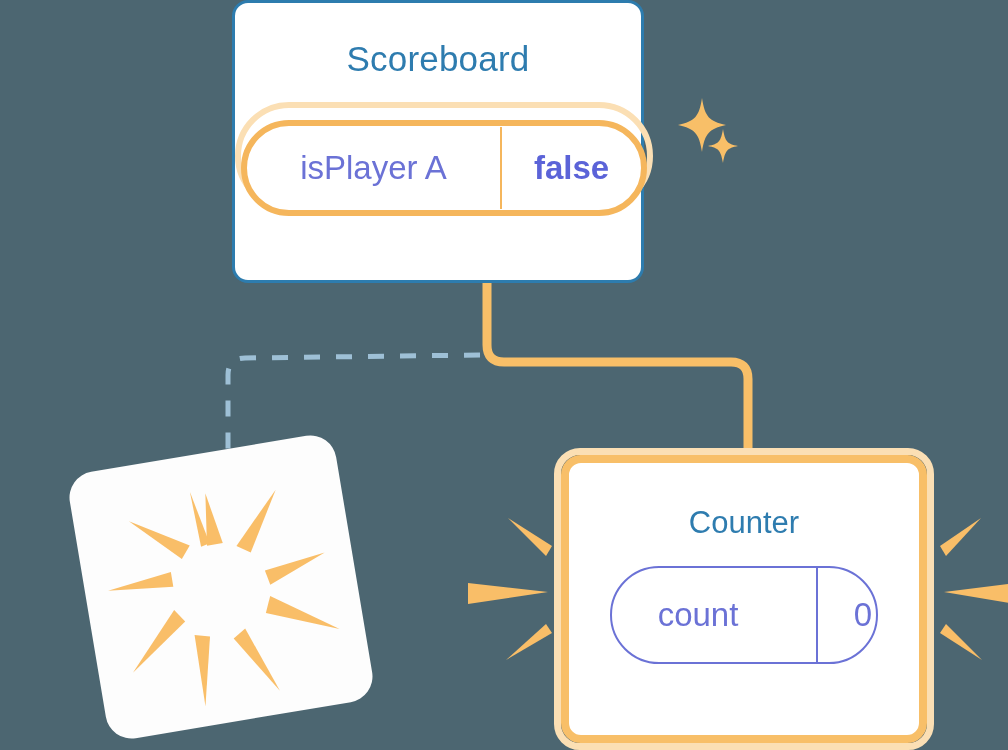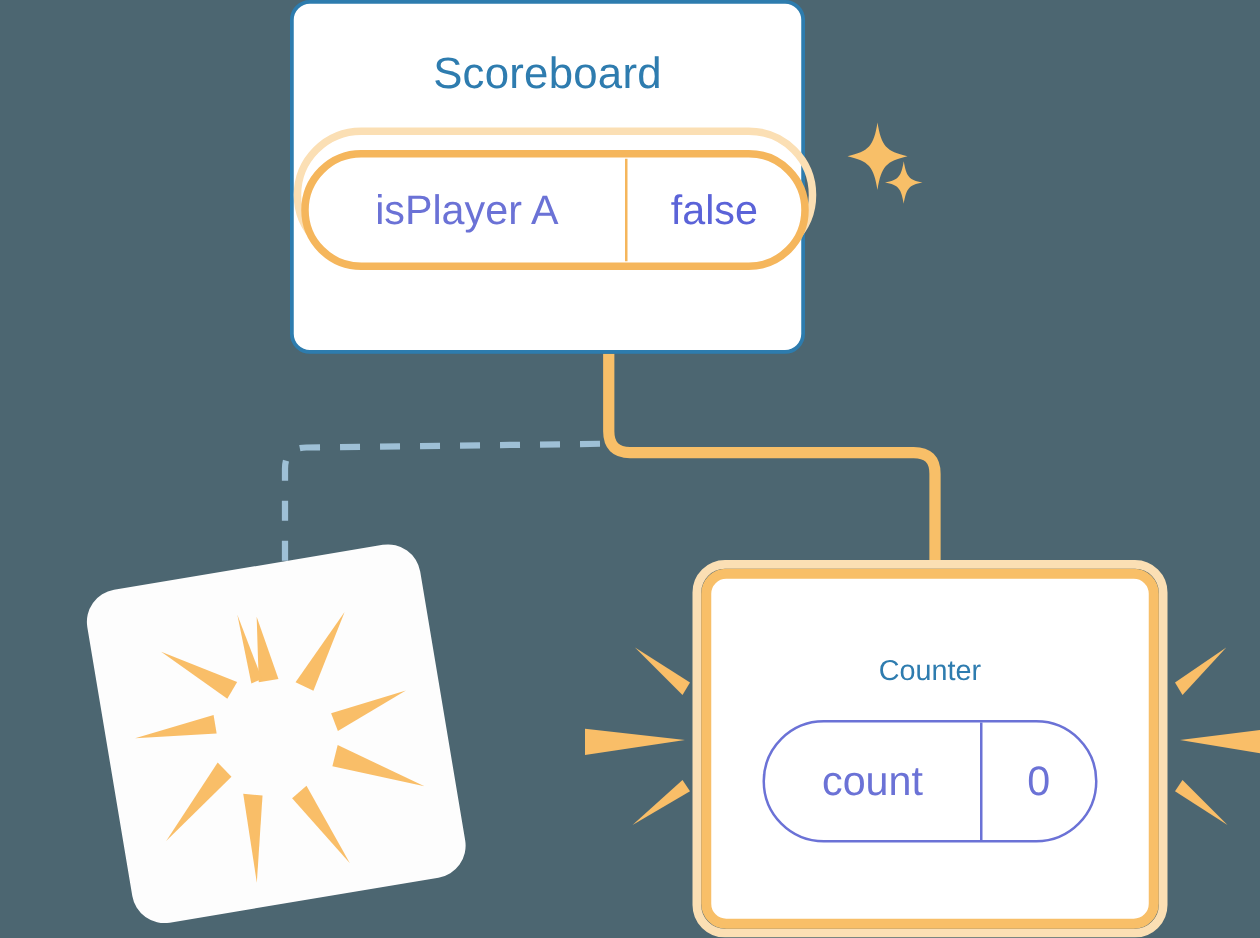--- a/index.html
+++ b/index.html
@@ -96,21 +96,21 @@
     background: #f5b65c;
     margin: 1px 0;
   }
   .pill-val {
     flex: 1 1 auto;
     display: flex;
     align-items: center;
     justify-content: center;
     color: #5b63d8;
     font-size: 33px;
-    font-weight: 400;
+    font-weight: 700;
   }
 
   
   #left-card {
     position: absolute;
     left: 86px;
     top: 452px;
     width: 270px;
     height: 270px;
     background: #fdfdfd;
@@ -138,35 +138,36 @@
     width: 366px;
     height: 288px;
     box-sizing: border-box;
     border: 8px solid #f8bf68;
     border-radius: 20px;
     background: #ffffff;
   }
   #counter-title {
     text-align: center;
     color: #2e7caf;
-    font-size: 23px;
+    font-size: 31px;
     font-weight: 400;
-    margin-top: 62px;
+    margin-top: 44px;
     line-height: 1;
   }
   .pill-plain {
     margin: 28px auto 0 auto;
     width: 268px;
     height: 98px;
     box-sizing: border-box;
     border: 2px solid #6b72d6;
     border-radius: 49px;
     background: #ffffff;
     display: flex;
     align-items: stretch;
+    gap: 32px;
   }
   .pill-plain .k {
     flex: 0 0 172px;
     display: flex;
     align-items: center;
     justify-content: center;
     color: #6b72d6;
     font-size: 33px;
   }
   .pill-plain .sep {

